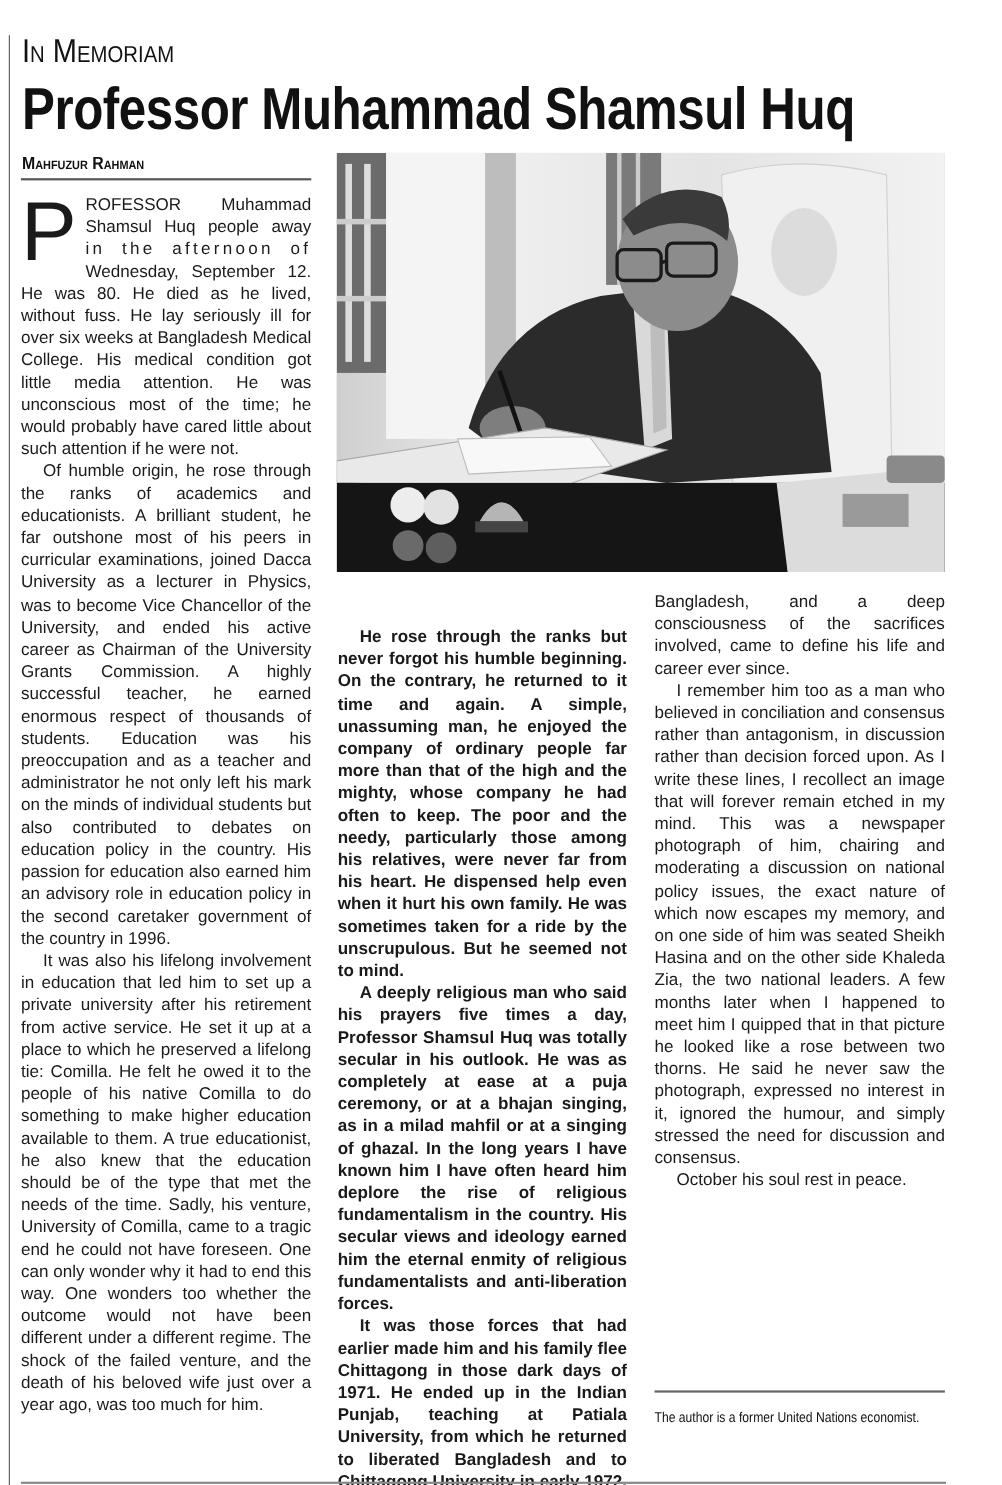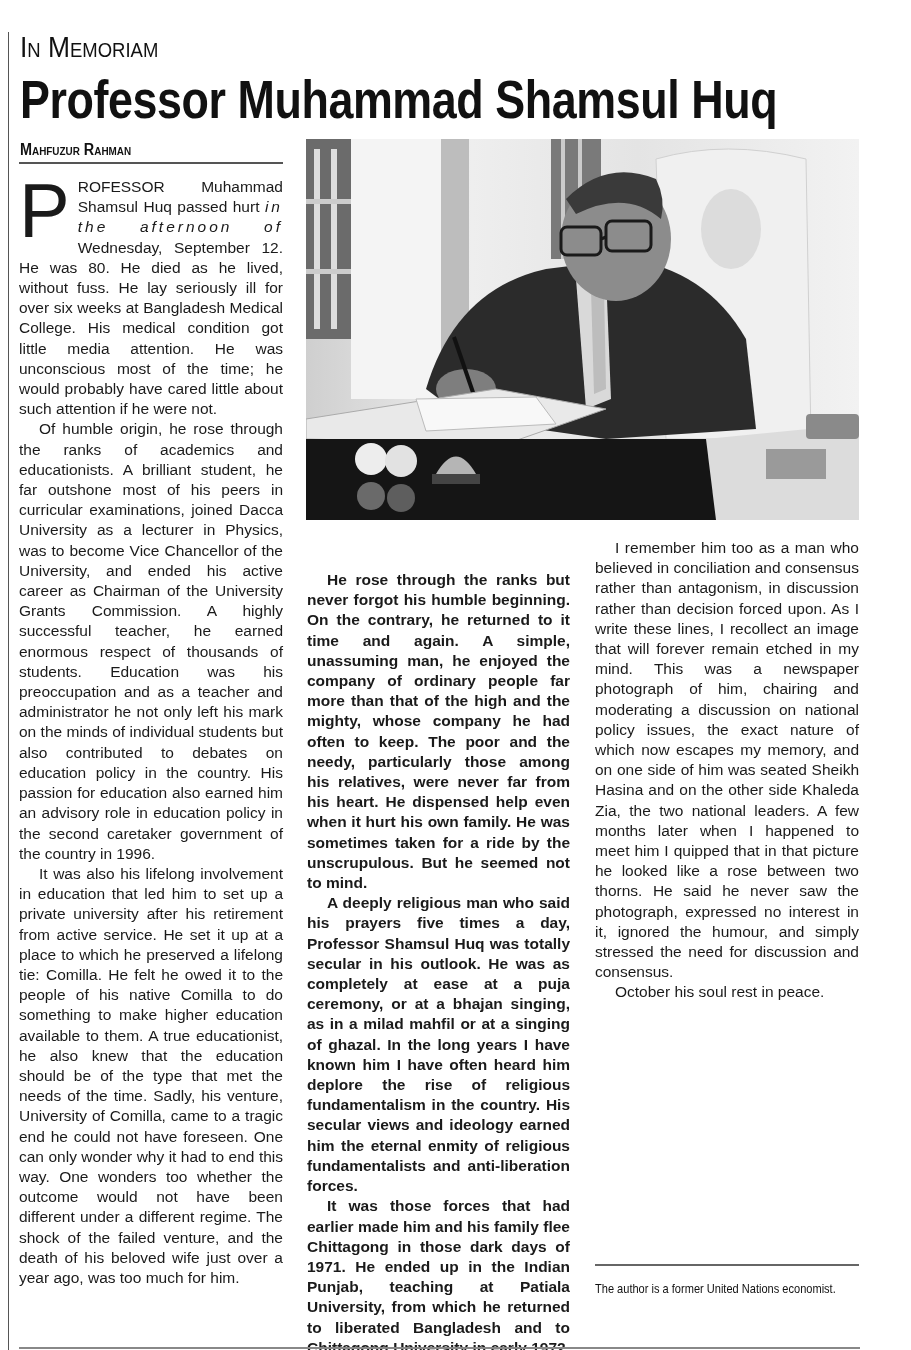--- a/index.html
+++ b/index.html
@@ -14,21 +14,21 @@
             color:#111; transform:scaleX(0.9); transform-origin:left; }
   .byline-rule { position:absolute; left:19px; top:162px; width:264px; height:2px; background:#555; }
   .photo { position:absolute; left:306px; top:139px; width:553px; height:381px; overflow:hidden; background:#d8d8d8; }
   .col { position:absolute; font-size:15.5px; line-height:20.2px; text-align:justify; color:#1a1a1a; }
   .col p { margin:0; text-indent:20px; }
   .col p.first { text-indent:0; }
   .col1 { left:19px; top:177px; width:264px; }
   .col2 { left:307px; top:570px; width:263px;font-weight:bold; }
   .col3 { left:595px; top:538px; width:264px; }
   .dropcap { float:left; font-size:76px; line-height:60px; margin:4px 8px 0 0; color:#1a1a1a; font-weight:normal; }
-  .tracked { letter-spacing:3px;font-style:italic; }
+  .tracked { letter-spacing:3px; }
   .note-rule { position:absolute; left:595px; top:1264px; width:264px; height:2px; background:#666; }
   .author-note { position:absolute; left:595px; top:1281px; font-size:13px; color:#111;
                  transform:scaleX(0.85); transform-origin:left; white-space:nowrap; }
   .bottom-rule { position:absolute; left:19px; top:1347px; width:841px; height:2px; background:#888; }
 </style>
 </head>
 <body>
 
 <div class="left-rule"></div>
 
@@ -95,35 +95,36 @@
 
     <path d="M400 300 L553 285 L553 381 L410 381 Z" fill="#dcdcdc"></path>
     <rect x="460" y="310" width="60" height="30" fill="#9a9a9a"></rect>
     <rect x="500" y="275" width="53" height="25" rx="4" fill="#8a8a8a"></rect>
   </svg>
 </div>
 
 <div class="col col1">
   <p class="first">
     <span class="dropcap">P</span>
-    <span>ROFESSOR Muhammad Shamsul Huq passed hurt</span>
+    <span>ROFESSOR Muhammad Shamsul Huq people away</span>
     <span class="tracked">in the afternoon of</span>
     <span>Wednesday, September 12. He was 80. He died as he lived, without fuss. He lay seriously ill for over six weeks at Bangladesh Medical College. His medical condition got little media attention. He was unconscious most of the time; he would probably have cared little about such attention if he were not.</span>
   </p>
   <p>Of humble origin, he rose through the ranks of academics and educationists. A brilliant student, he far outshone most of his peers in curricular examinations, joined Dacca University as a lecturer in Physics, was to become Vice Chancellor of the University, and ended his active career as Chairman of the University Grants Commission. A highly successful teacher, he earned enormous respect of thousands of students. Education was his preoccupation and as a teacher and administrator he not only left his mark on the minds of individual students but also contributed to debates on education policy in the country. His passion for education also earned him an advisory role in education policy in the second caretaker government of the country in 1996.</p>
   <p>It was also his lifelong involvement in education that led him to set up a private university after his retirement from active service. He set it up at a place to which he preserved a lifelong tie: Comilla. He felt he owed it to the people of his native Comilla to do something to make higher education available to them. A true educationist, he also knew that the education should be of the type that met the needs of the time. Sadly, his venture, University of Comilla, came to a tragic end he could not have foreseen. One can only wonder why it had to end this way. One wonders too whether the outcome would not have been different under a different regime. The shock of the failed venture, and the death of his beloved wife just over a year ago, was too much for him.</p>
 </div>
 
 <div class="col col2">
   <p>He rose through the ranks but never forgot his humble beginning. On the contrary, he returned to it time and again. A simple, unassuming man, he enjoyed the company of ordinary people far more than that of the high and the mighty, whose company he had often to keep. The poor and the needy, particularly those among his relatives, were never far from his heart. He dispensed help even when it hurt his own family. He was sometimes taken for a ride by the unscrupulous. But he seemed not to mind.</p>
   <p>A deeply religious man who said his prayers five times a day, Professor Shamsul Huq was totally secular in his outlook. He was as completely at ease at a puja ceremony, or at a bhajan singing, as in a milad mahfil or at a singing of ghazal. In the long years I have known him I have often heard him deplore the rise of religious fundamentalism in the country. His secular views and ideology earned him the eternal enmity of religious fundamentalists and anti-liberation forces.</p>
   <p>It was those forces that had earlier made him and his family flee Chittagong in those dark days of 1971. He ended up in the Indian Punjab, teaching at Patiala University, from which he returned to liberated Bangladesh and to Chittagong University in early 1972. An unwavering support for the ideology behind the creation of</p>
 </div>
 
 <div class="col col3">
+  <p class="first">Bangladesh, and a deep consciousness of the sacrifices involved, came to define his life and career ever since.</p>
   <p>I remember him too as a man who believed in conciliation and consensus rather than antagonism, in discussion rather than decision forced upon. As I write these lines, I recollect an image that will forever remain etched in my mind. This was a newspaper photograph of him, chairing and moderating a discussion on national policy issues, the exact nature of which now escapes my memory, and on one side of him was seated Sheikh Hasina and on the other side Khaleda Zia, the two national leaders. A few months later when I happened to meet him I quipped that in that picture he looked like a rose between two thorns. He said he never saw the photograph, expressed no interest in it, ignored the humour, and simply stressed the need for discussion and consensus.</p>
   <p>October his soul rest in peace.</p>
 </div>
 
 <div class="note-rule"></div>
 <div class="author-note">The author is a former United Nations economist.</div>
 
 <div class="bottom-rule"></div>
 
 </body></html>

